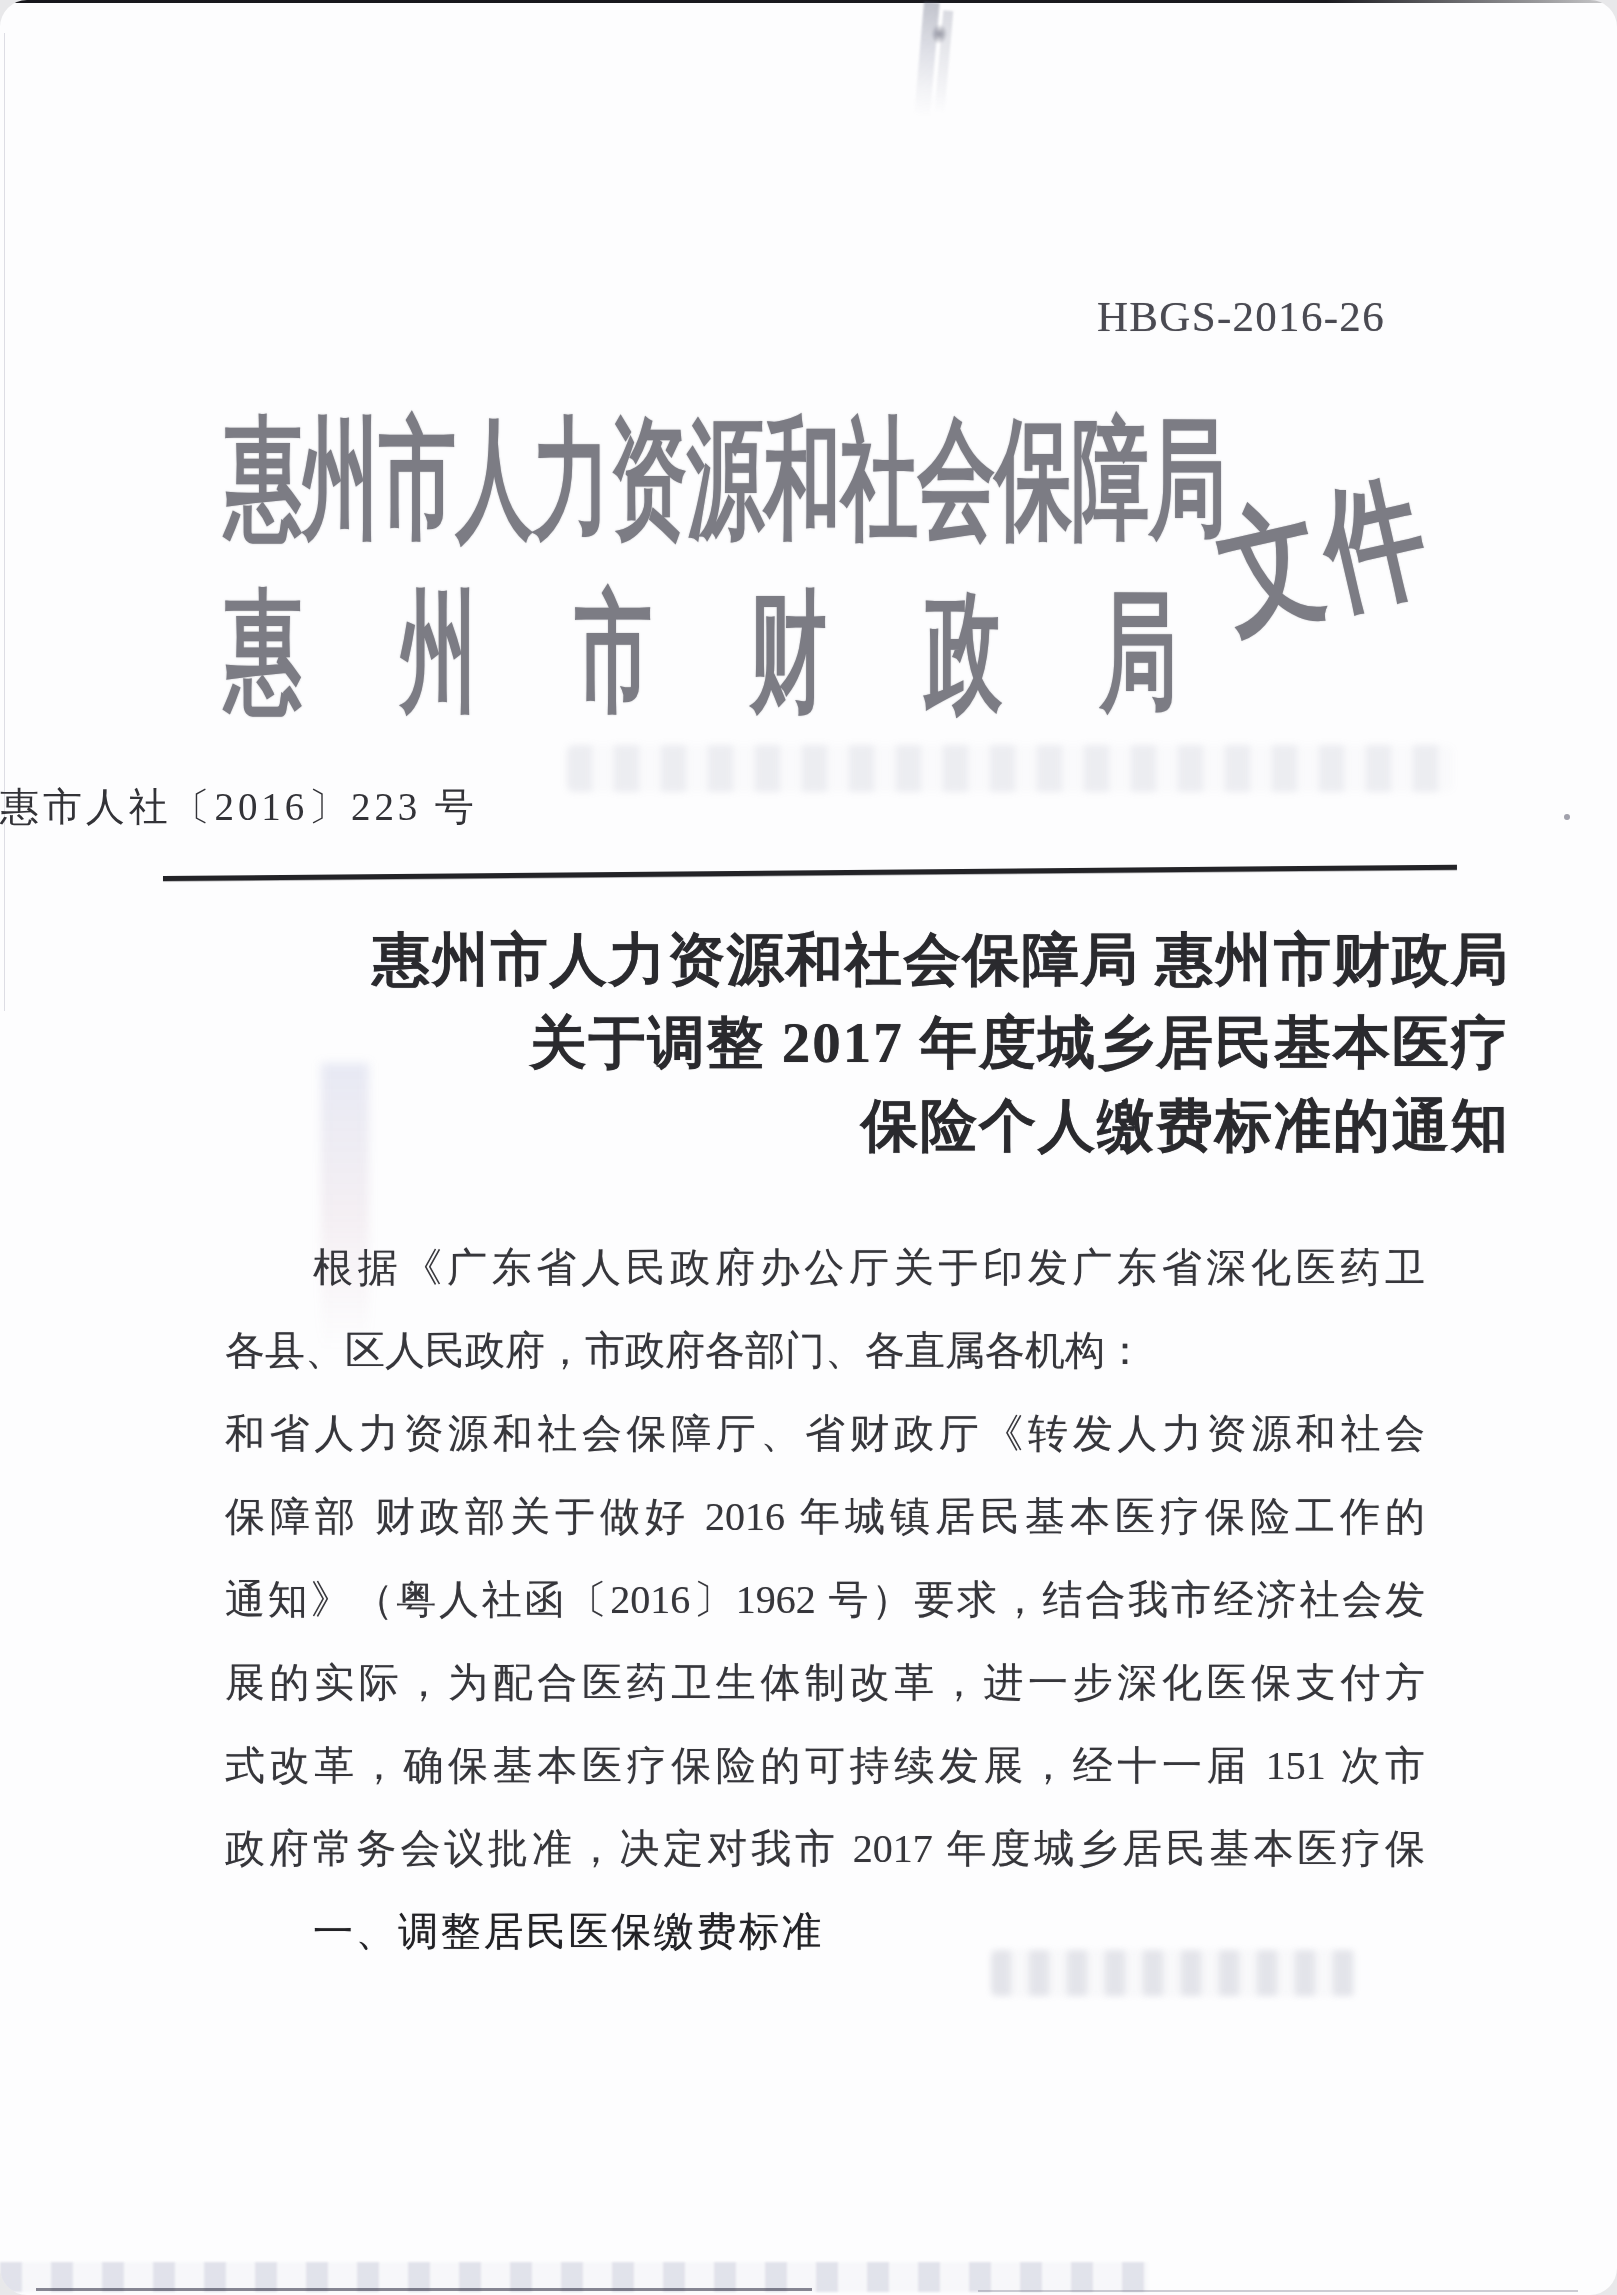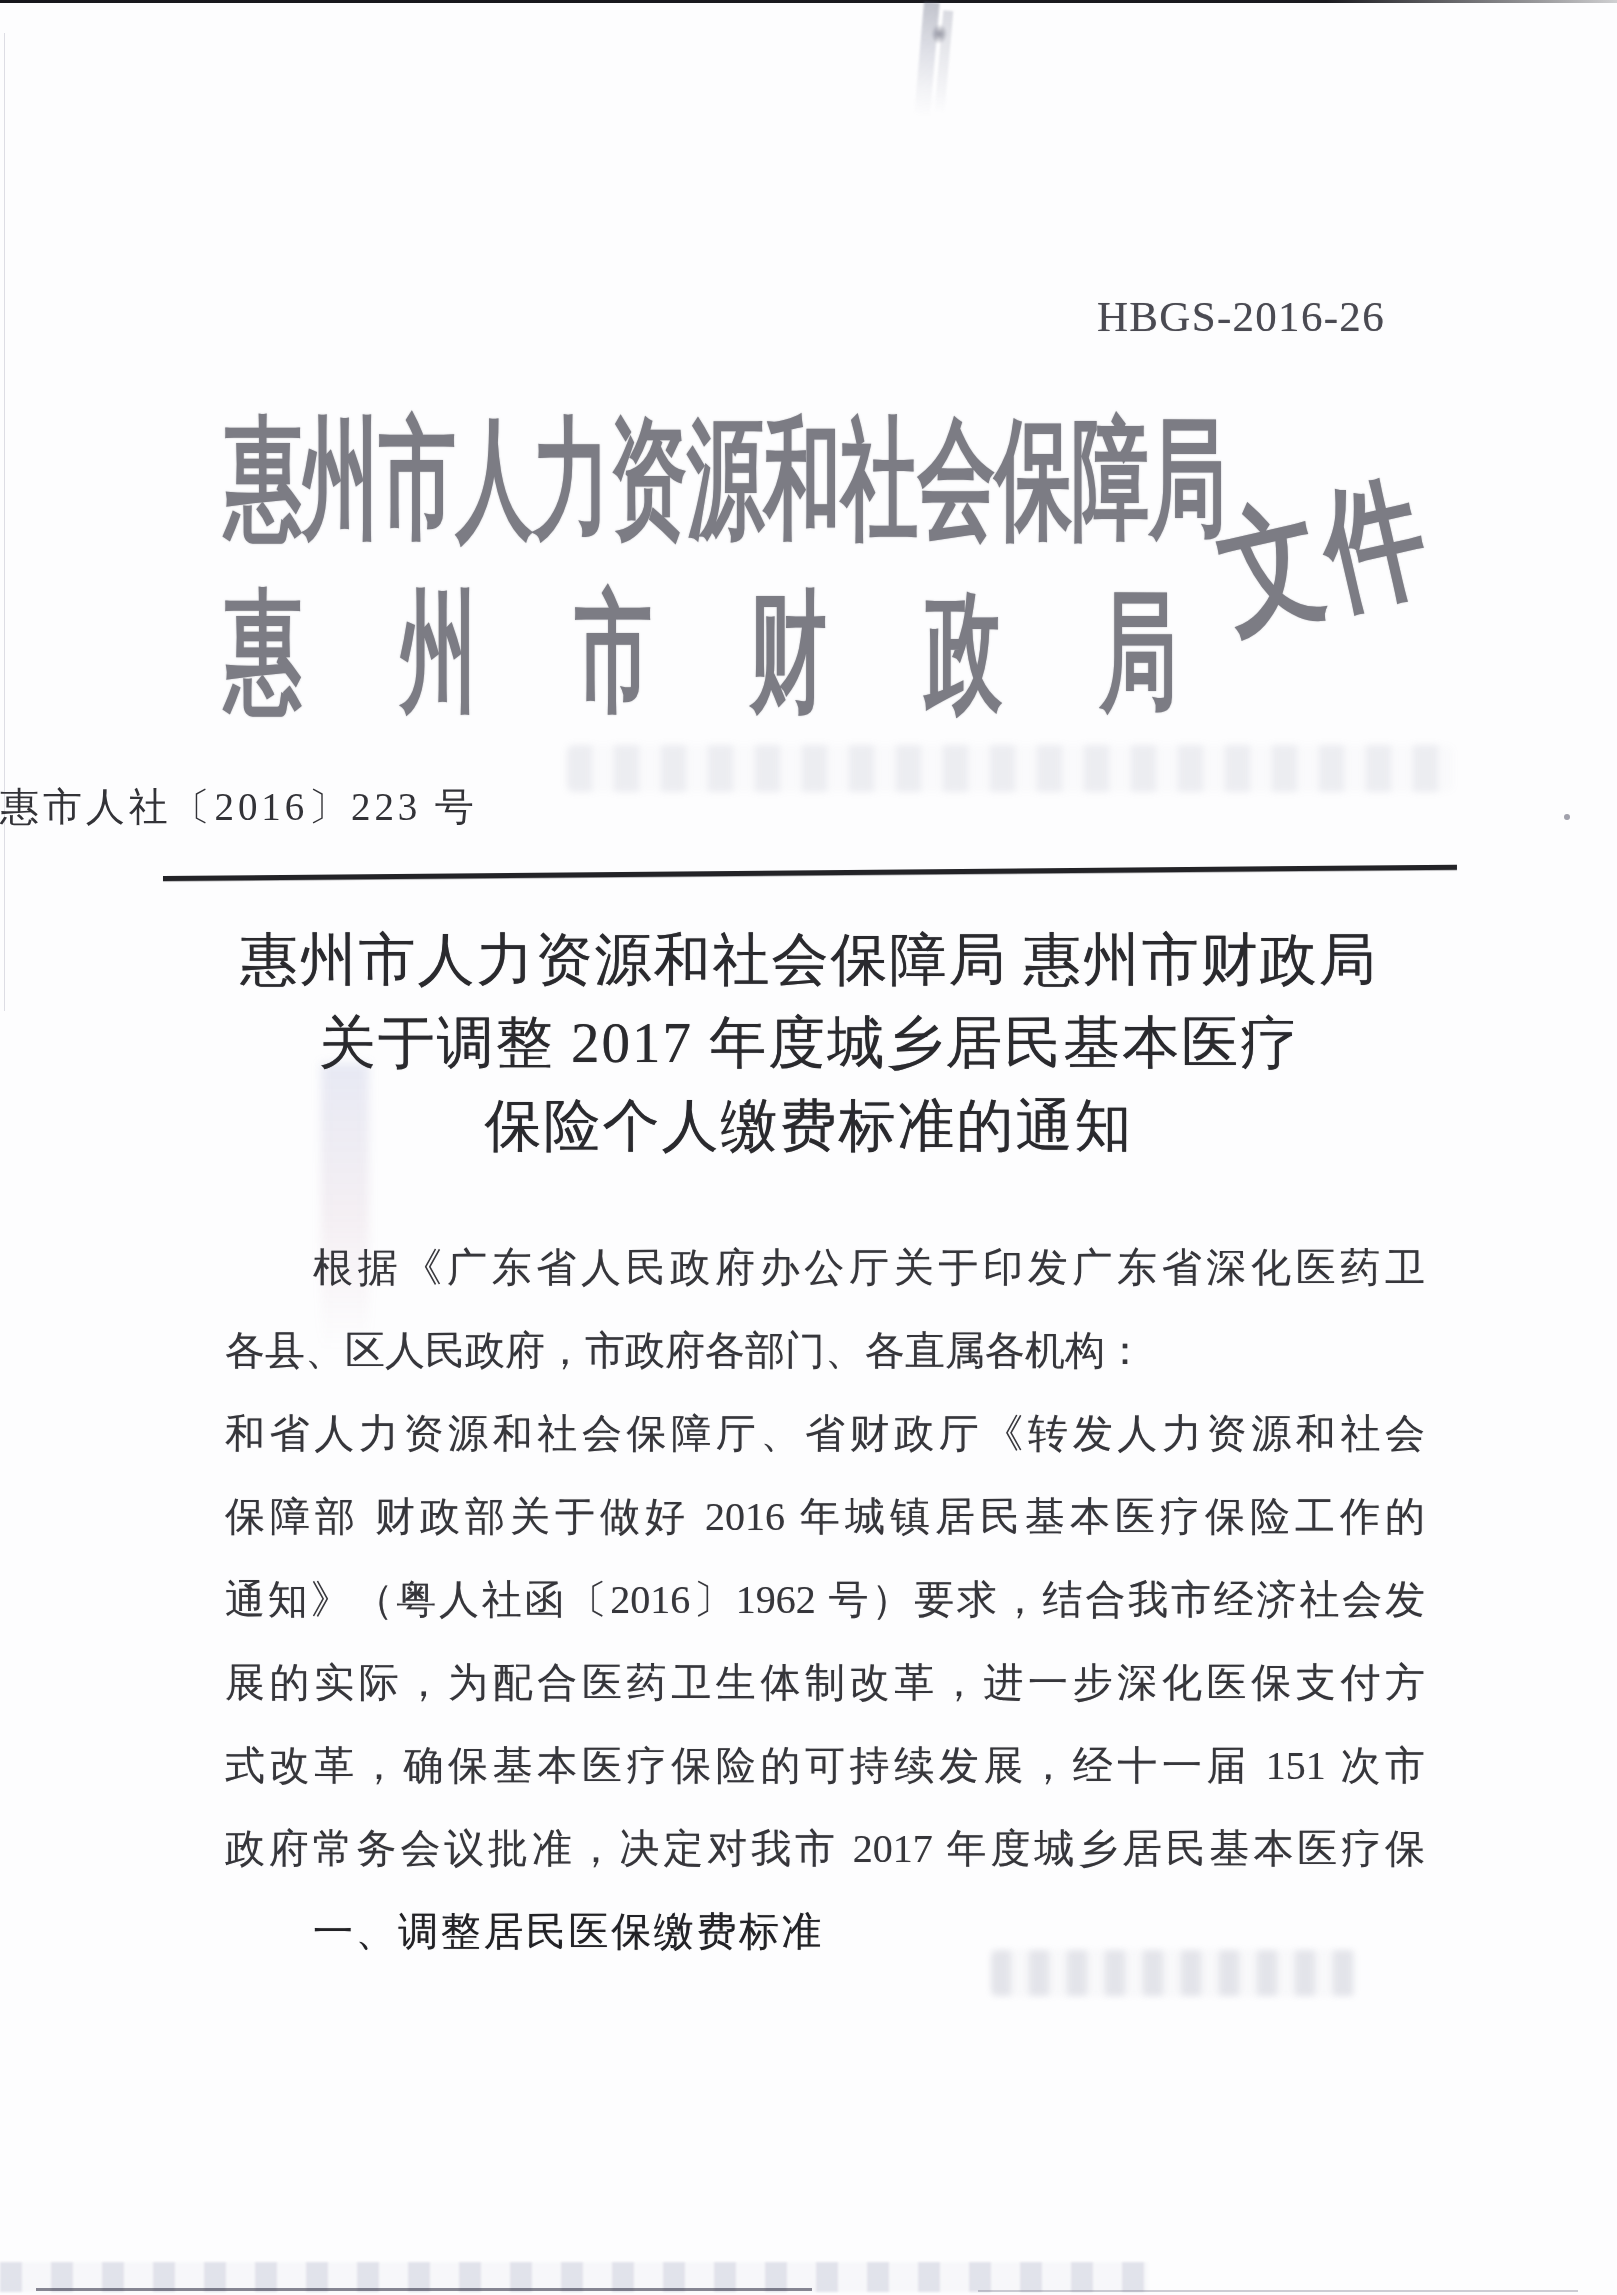--- a/index.html
+++ b/index.html
@@ -11,20 +11,21 @@
     --ink-rule:#232327;
     --paper:#fdfdfe;
   }
   html,body{margin:0;padding:0;background:#e8e8ea;}
   .page{
     position:relative;
     width:1617px;height:2295px;
     background:var(--paper);
     overflow:hidden;
     font-family:"Liberation Serif","DejaVu Serif",serif;
+    border-radius:27px;
   }
 
   
   .scan-top-edge{
     position:absolute;left:0;top:0;width:1617px;height:3.3px;
     background:linear-gradient(90deg,#17171c 0%,#1b1b20 82%,rgba(27,27,32,.45) 95%,rgba(27,27,32,.2) 100%);
   }
   .top-smudge{
     position:absolute;left:899px;top:2.6px;width:78px;height:114px;
     background:
@@ -113,21 +114,21 @@
     letter-spacing:3.9px;line-height:52px;
   }
   .divider-rule{
     position:absolute;left:163px;top:876px;width:1294px;height:4.6px;
     background:var(--ink-rule);
     transform:rotate(-0.5deg);transform-origin:left center;
     box-shadow:0 0.7px 0.7px rgba(35,35,39,.4);
   }
   .doc-title{
     position:absolute;left:108px;top:918px;width:1402px;
-    text-align:center;font-weight:normal;color:var(--ink-title);
+    text-align:right;font-weight:bold;color:var(--ink-title);
     font-size:57px;line-height:83px;letter-spacing:2px;
     text-shadow:0 0 0.7px rgba(42,42,46,.7);
   }
   .doc-title .t-line{white-space:nowrap;}
   .body-block{
     position:absolute;left:225px;top:1226px;width:1200px;
     font-size:40px;color:var(--ink-body);
     text-shadow:0 0 0.7px rgba(54,54,59,.45);
   }
   .body-line{

